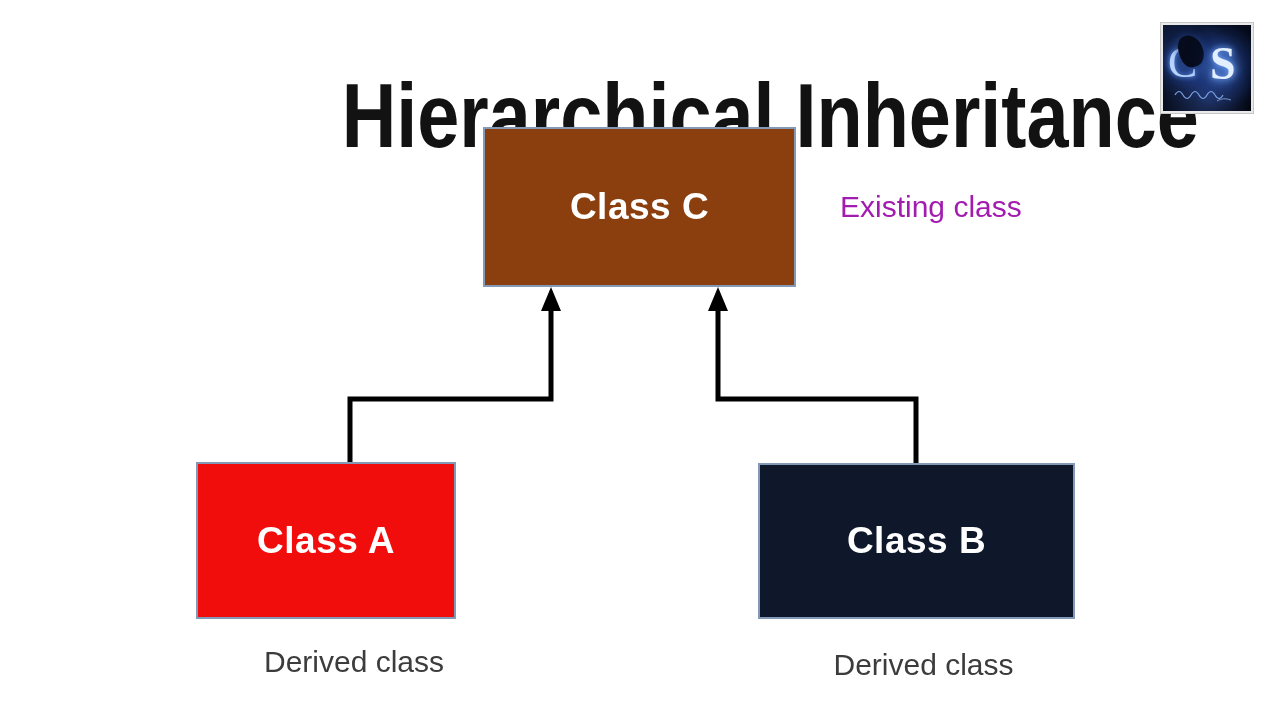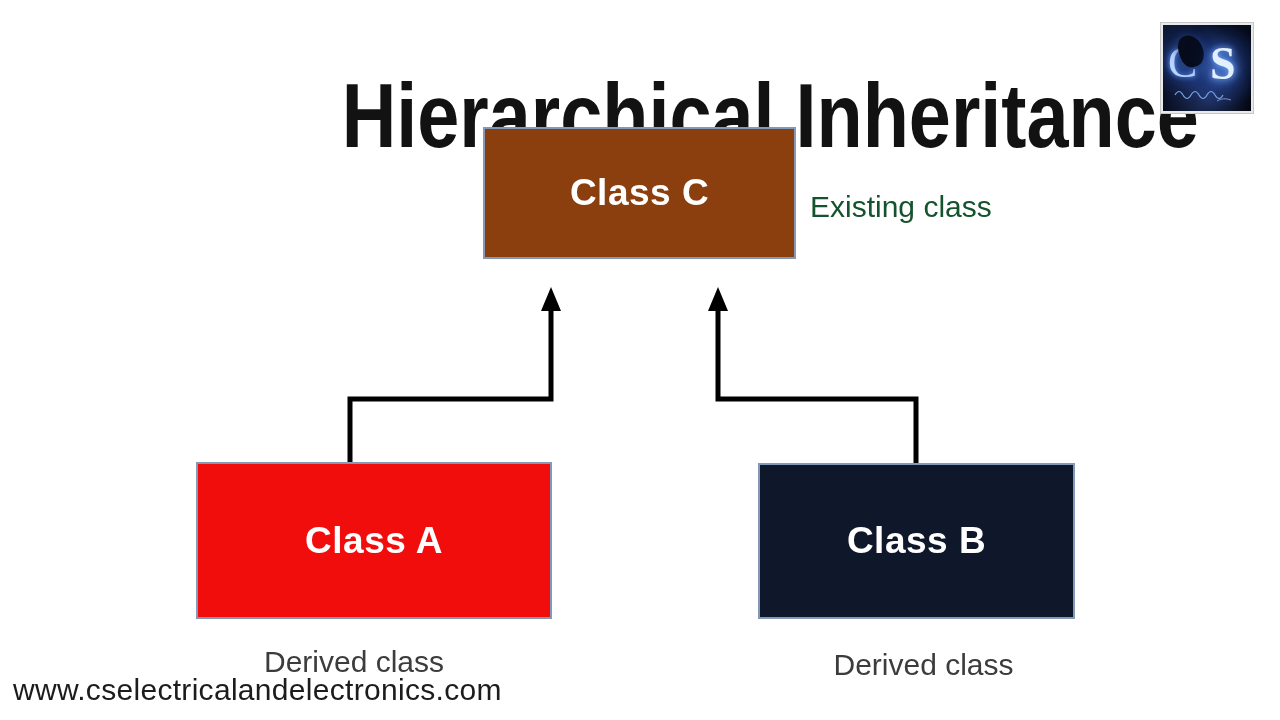--- a/index.html
+++ b/index.html
@@ -91,22 +91,22 @@
     display: flex;
     align-items: center;
     justify-content: center;
   }
   .box-label {
     color: #ffffff;
     font-weight: 700;
     font-size: 37px;
     letter-spacing: 0.5px;
   }
-  .box-parent { left: 483px; top: 127px; width: 313px; height: 132px; background: #8B3E0E; }
-  .box-a      { left: 196px; top: 462px; width: 356px; height: 157px; background: #F20D0D; }
+  .box-parent { left: 483px; top: 127px; width: 313px; height: 160px; background: #8B3E0E; }
+  .box-a      { left: 196px; top: 462px; width: 260px; height: 157px; background: #F20D0D; }
   .box-b      { left: 758px; top: 463px; width: 317px; height: 156px; background: #F20D0D; }
 
   
   .note {
     position: absolute;
     color: #3C3C3C;
     font-size: 30px;
     line-height: 34px;
     white-space: nowrap;
   }
@@ -157,27 +157,26 @@
     </g>
     <g>
       <polyline points="916,463 916,399 718,399 718,300" fill="none" stroke="#000000" stroke-width="5"></polyline>
       <polygon points="718,287 708,311 728,311" fill="#000000"></polygon>
     </g>
   </svg>
 
   <div class="box box-parent" style="background: rgb(139, 62, 14); border-color: rgb(130, 153, 184);">
     <span class="box-label">Class C</span>
   </div>
-  <div class="note note-existing" style="color: #14532d;">Existing class</div>
+  <div class="note note-existing" style="color: #a21caf; margin-left: 30px;">Existing class</div>
 
   <div class="box box-a" style="background: rgb(242, 13, 13); border-color: rgb(130, 153, 184);">
     <span class="box-label">Class A</span>
   </div>
   <div class="box box-b" style="background: #0f172a; border-color: rgb(130, 153, 184);">
     <span class="box-label">Class B</span>
   </div>
 
   <div class="note note-derived-a" style="color: rgb(60, 60, 60);">Derived class</div>
   <div class="note note-derived-b" style="color: rgb(60, 60, 60);">Derived class</div>
 
-  <div class="watermark">www.cselectricalandelectronics.com</div>
 
 </div>
 
 </body></html>

